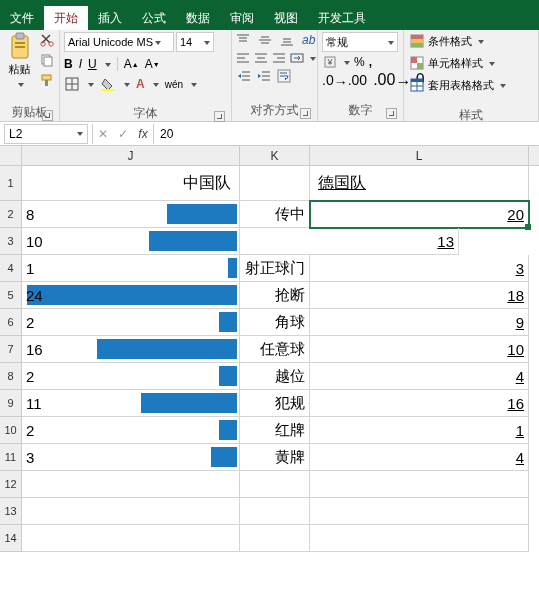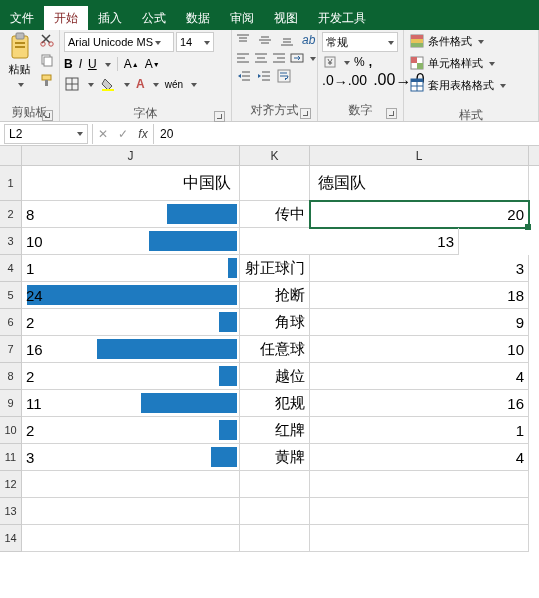--- a/index.html
+++ b/index.html
@@ -28,21 +28,21 @@
   .grid { position:relative; }
   .colheads { display:flex; height:20px; background:#eee; border-bottom:1px solid #ccc;}
   .rowhead-spacer{ width:22px; border-right:1px solid #ccc; background:#eee;}
   .colh { border-right:1px solid #ccc; text-align:center; font-size:12px; color:#333; display:flex; align-items:center; justify-content:center;}
   .colh.J{width:218px;} .colh.K{width:70px;} .colh.L{width:219px;}
   .rows { }
   .row { display:flex; height:27px; }
   .row.hdr{height:35px;}
   .rh { width:22px; background:#eee; border-right:1px solid #ccc; border-bottom:1px solid #ccc; display:flex; align-items:center; justify-content:center; font-size:11px; color:#333;}
   .cell { border-right:1px solid #d4d4d4; border-bottom:1px solid #d4d4d4; position:relative; display:flex; align-items:center; padding:0 4px; font-size:15px;}
-  .cell.J{width:218px;} .cell.K{width:70px; justify-content:flex-end;} .cell.L{width:219px; justify-content:flex-end;}
+  .cell.J{width:218px;} .cell.K{width:70px; justify-content:flex-end;} .cell.L{width:219px; justify-content:flex-end;text-decoration:underline;}
   .hdr .cell{ font-size:16px; }
   .hdr .cell.J{ justify-content:flex-end; padding-right:8px;}
   .hdr .cell.L{ justify-content:flex-start; padding-left:8px;}
   .bar { position:absolute; top:3px; bottom:3px; background:#1e7ac0; }
   .valtxt { position:relative; z-index:2; }
   .selected-cell { outline:2px solid #217346; outline-offset:-1px; }
   .fill-handle{position:absolute;right:-3px;bottom:-3px;width:6px;height:6px;background:#217346;}
   svg{display:block;}
 </style>
 </head>

